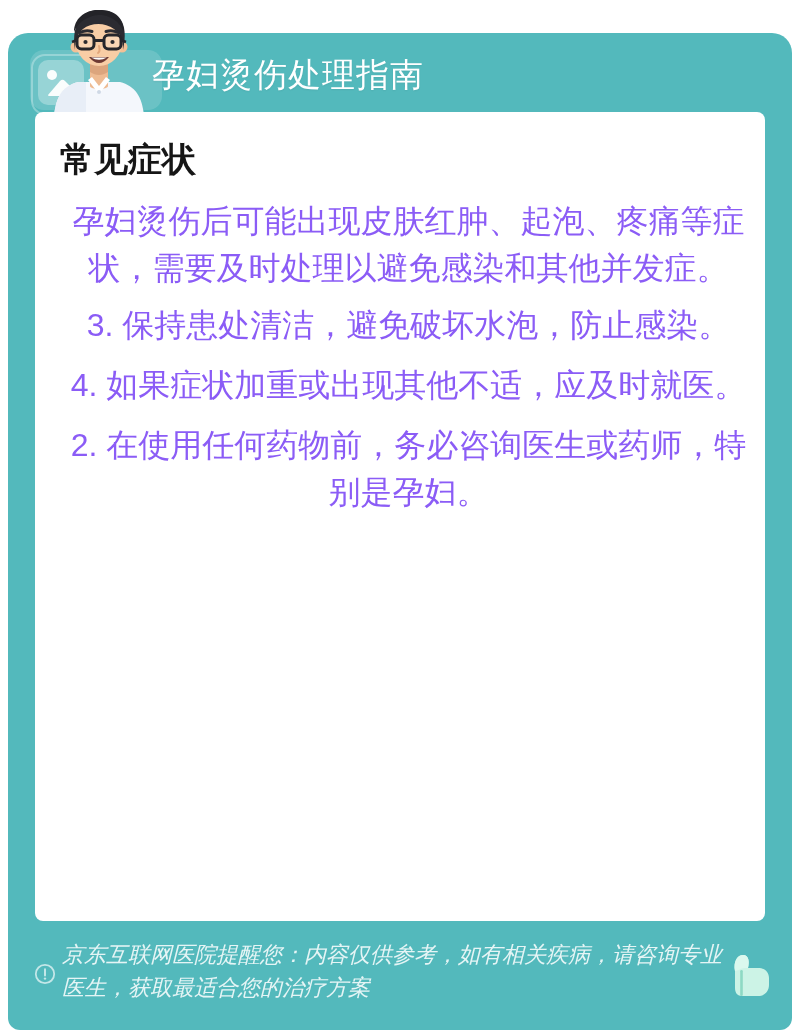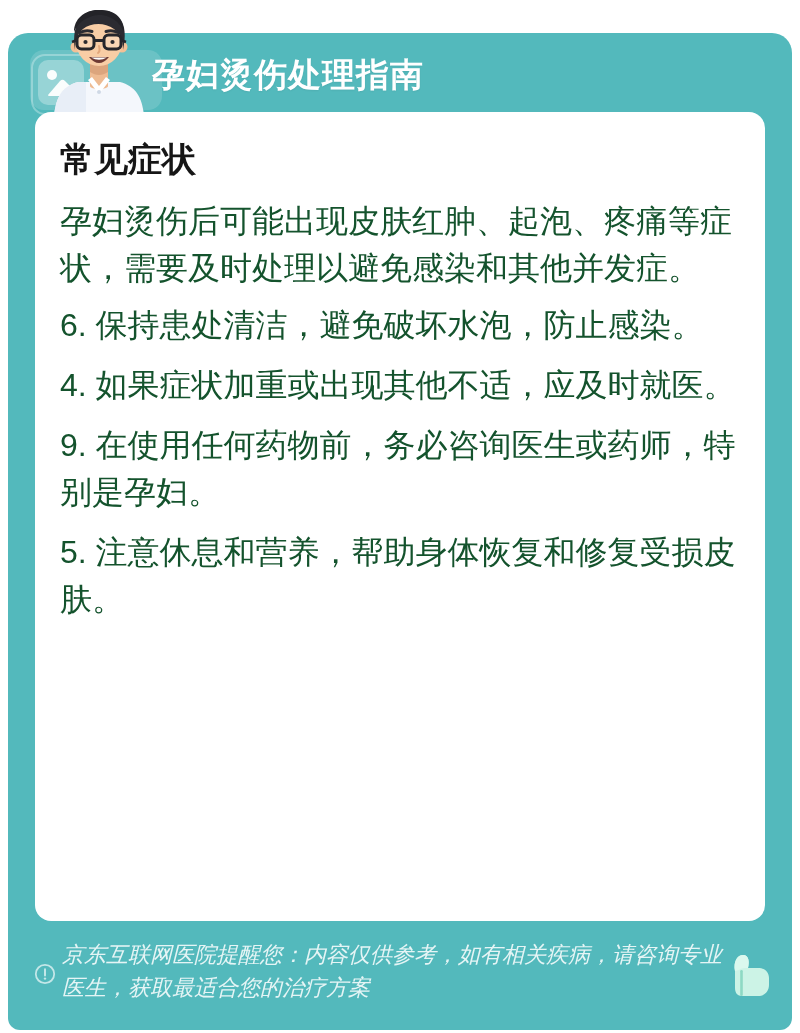--- a/index.html
+++ b/index.html
@@ -37,41 +37,42 @@
   }
   .photo-square svg{display:block;}
 
   .avatar{
     position:absolute;left:46px;top:6px;width:106px;height:110px;
   }
   .avatar svg{display:block;width:100%;height:100%;}
 
   .title{
     position:absolute;left:152px;top:53px;
-    color:#ffffff;font-size:33px;font-weight:700;letter-spacing:1px;
+    color:#ffffff;font-size:33px;font-weight:400;letter-spacing:1px;
     text-shadow:0 1px 2px rgba(0,0,0,0.06);
     white-space:nowrap;
   }
 
   
   .card{
     position:absolute;left:35px;top:112px;width:730px;height:809px;
-    background:#ffffff;border-radius:16px;
+    background:#ffffff;border-radius:8px;
     box-sizing:border-box;
     padding:26px 8px 0 25px;
     overflow:hidden;
   }
   .card h2{
     font-size:34px;line-height:42px;font-weight:700;color:#161616;
     margin:6px 0 18px 0;
   }
   .card h2:first-child{margin-top:0;}
   .card p{
-    font-size:32px;line-height:47px;color:#14532d;
+    font-size:32px;line-height:47px;color:#8b5cf6;
     margin:0 0 10px 0;
+    text-align:center;
   }
   .card p.li{margin:0 0 13px 0;}
 
   
   .footer-text{
     position:absolute;left:62px;top:938px;width:668px;
     color:rgba(255,255,255,0.85);
     font-size:22px;line-height:33px;font-style:italic;
   }
   .info-icon{
@@ -137,24 +138,23 @@
     </svg>
   </div>
 
   <div class="title">孕妇烫伤处理指南</div>
 
   <div class="card">
     <h2>常见症状</h2>
     <p>孕妇烫伤后可能出现皮肤红肿、起泡、疼痛等症状，需要及时处理以避免感染和其他并发症。</p>
 
 
-    <p class="li">6. 保持患处清洁，避免破坏水泡，防止感染。</p>
+    <p class="li">3. 保持患处清洁，避免破坏水泡，防止感染。</p>
     <p class="li">4. 如果症状加重或出现其他不适，应及时就医。</p>
-    <p class="li">9. 在使用任何药物前，务必咨询医生或药师，特别是孕妇。</p>
-    <p class="li">5. 注意休息和营养，帮助身体恢复和修复受损皮肤。</p>
+    <p class="li">2. 在使用任何药物前，务必咨询医生或药师，特别是孕妇。</p>
   </div>
 
   <div class="info-icon">
     <svg viewBox="0 0 22 22">
       <circle cx="11" cy="11" r="9.2" fill="none" stroke="rgba(255,255,255,0.65)" stroke-width="1.8"></circle>
       <line x1="11" y1="6.2" x2="11" y2="12.4" stroke="rgba(255,255,255,0.65)" stroke-width="2" stroke-linecap="round"></line>
       <circle cx="11" cy="15.6" r="1.2" fill="rgba(255,255,255,0.65)"></circle>
     </svg>
   </div>
 

